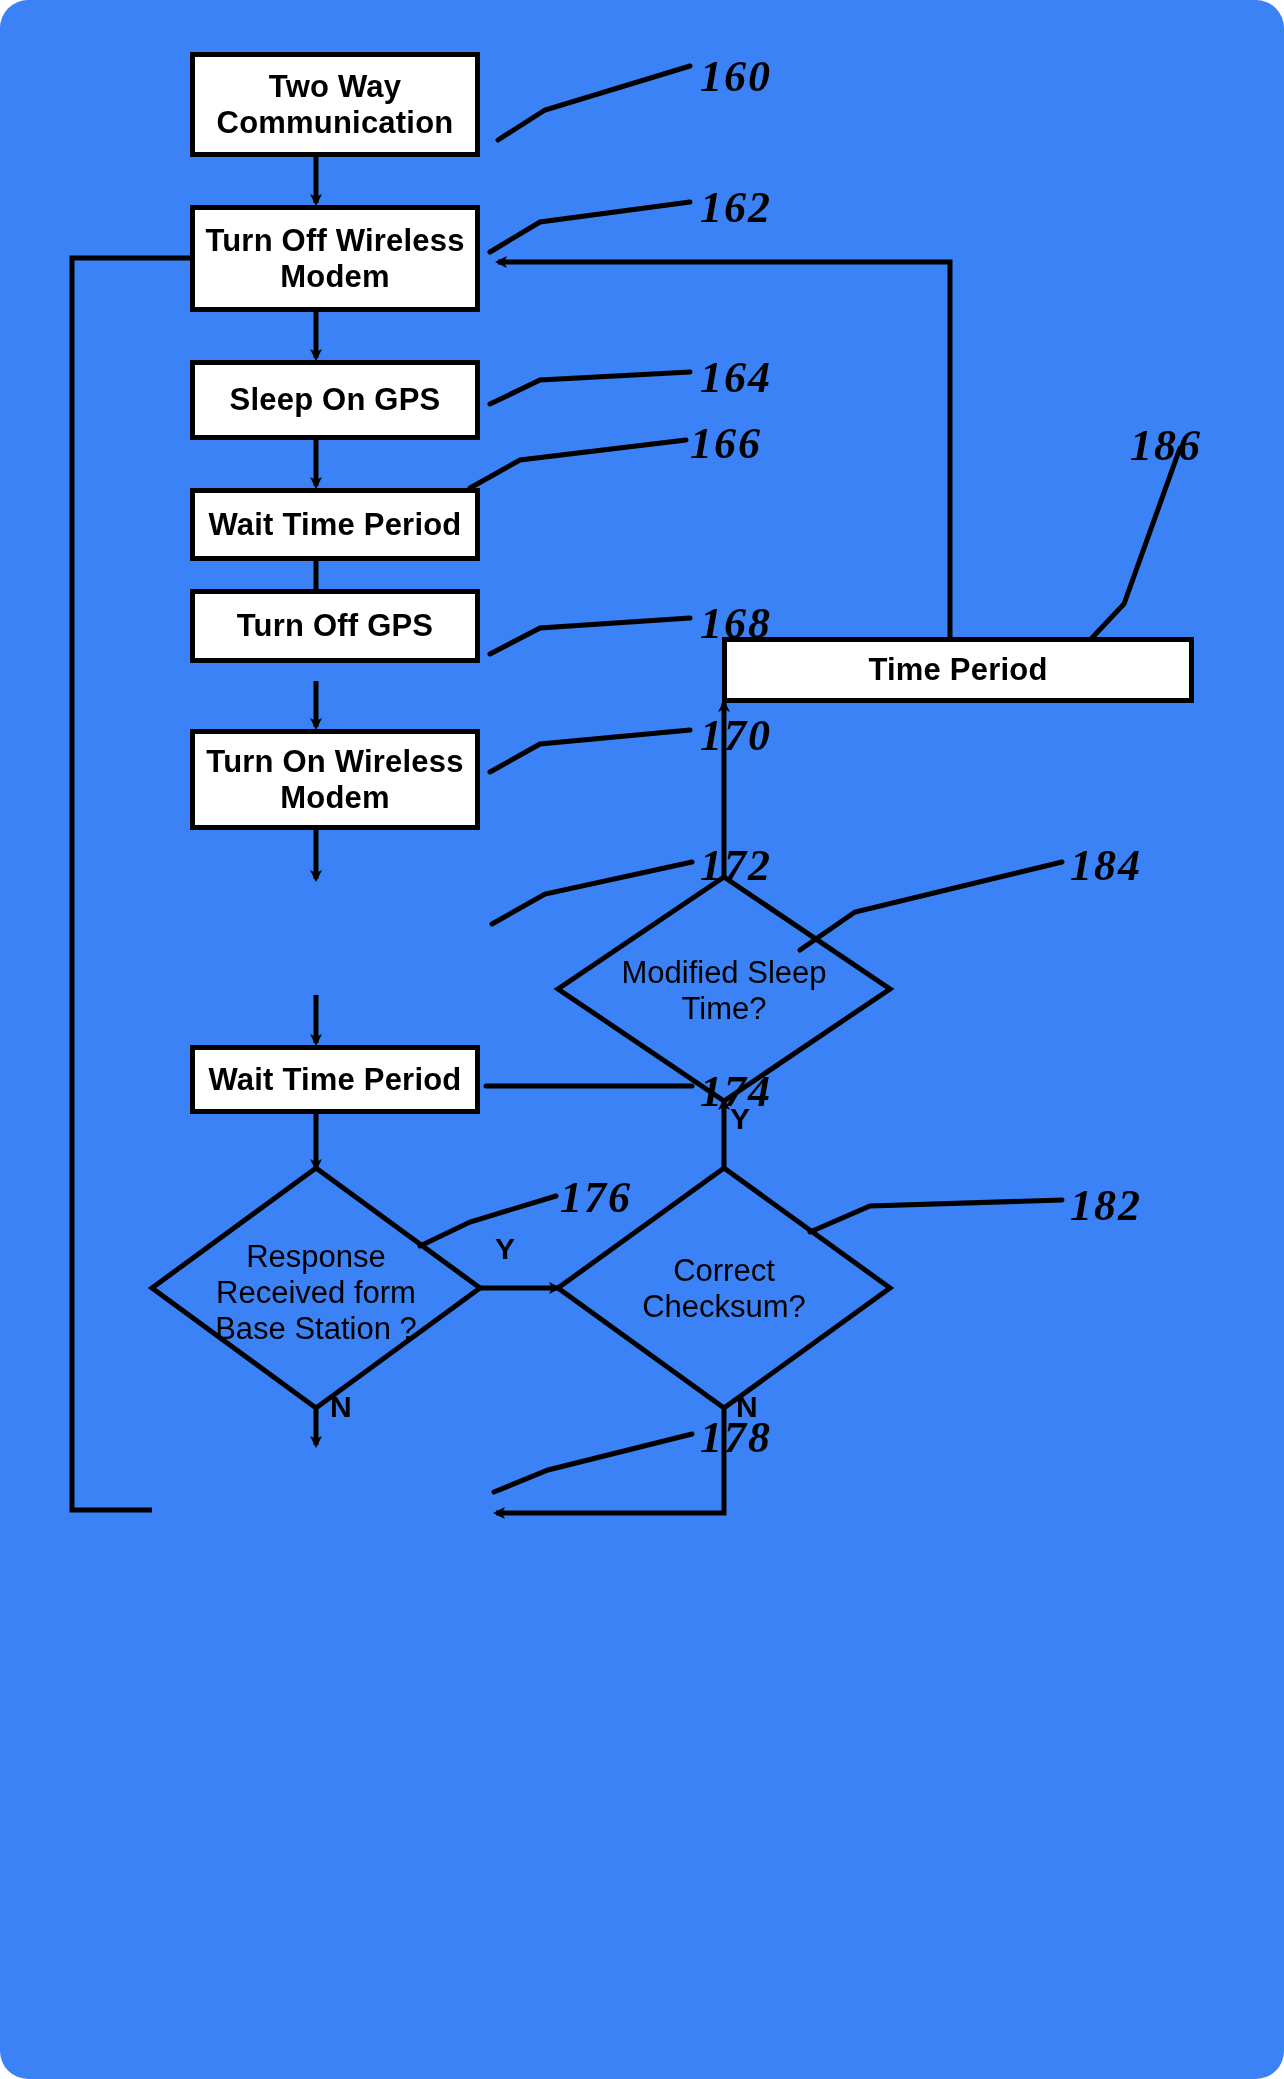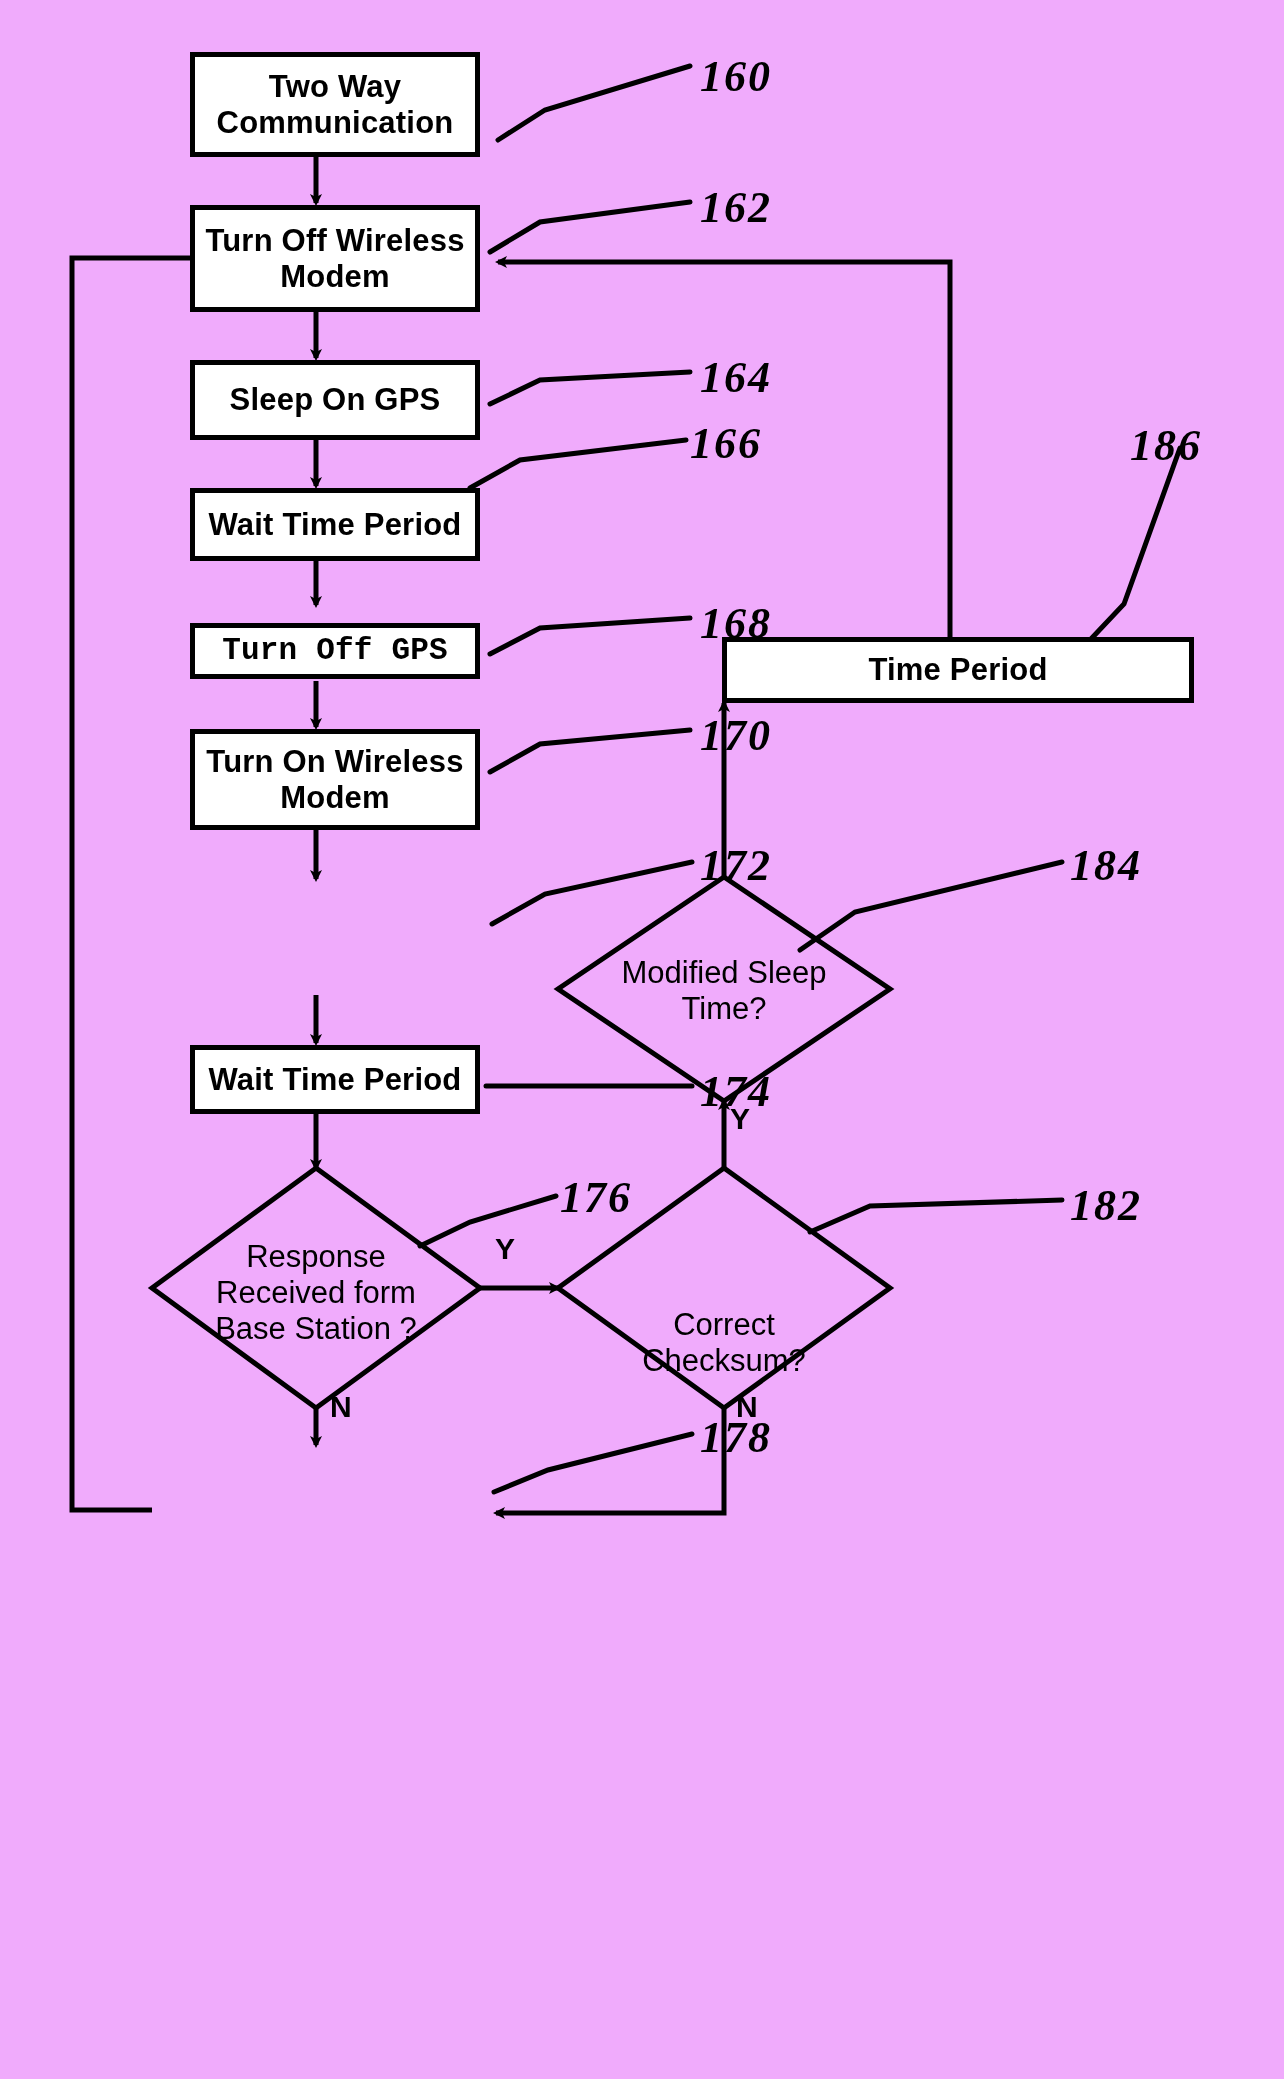--- a/index.html
+++ b/index.html
@@ -4,23 +4,24 @@
 <style>
   html, body {
     margin: 0;
     padding: 0;
     background: #ffffff;
   }
   #page {
     position: relative;
     width: 1284px;
     height: 2079px;
-    background: #f0abfc;
+    background: #3b82f6;
     overflow: hidden;
     font-family: "Liberation Sans", sans-serif;
+    border-radius: 28px;
   }
   #svgroot {
     position: absolute;
     left: 0;
     top: 0;
     width: 1284px;
     height: 2079px;
   }
   
   .node {
@@ -148,21 +149,21 @@
   </div>
 
   <div class="node" style="left:190px; top:360px; width:290px; height:80px;">
     <span>Sleep On GPS</span>
   </div>
 
   <div class="node" style="left:190px; top:488px; width:290px; height:73px;">
     <span>Wait Time Period</span>
   </div>
 
-  <div class="node" style="left:190px; top:623px; width:290px; height:56px;font-family:Liberation Mono, monospace;">
+  <div class="node" style="left:190px; top:589px; width:290px; height:74px;">
     <span>Turn Off GPS</span>
   </div>
 
   <div class="node" style="left:190px; top:729px; width:290px; height:101px;">
     <div>
       <span>Turn On Wireless</span>
       <span>Modem</span>
     </div>
   </div>
 
@@ -178,21 +179,21 @@
 
   <div class="diamond-label" style="left:180px; top:1208px; width:272px; height:170px;">
     <div>
       <span>Response</span>
       <span>Received form</span>
       <span>Base Station</span>
       <span>?</span>
     </div>
   </div>
 
-  <div class="diamond-label" style="left:592px; top:1298px; width:264px; height:90px;">
+  <div class="diamond-label" style="left:592px; top:1244px; width:264px; height:90px;">
     <div>
       <span>Correct</span>
       <span>Checksum?</span>
     </div>
   </div>
 
   <div class="diamond-label" style="left:592px; top:946px; width:264px; height:90px;">
     <div>
       <span>Modified</span>
       <span>Sleep Time?</span>

